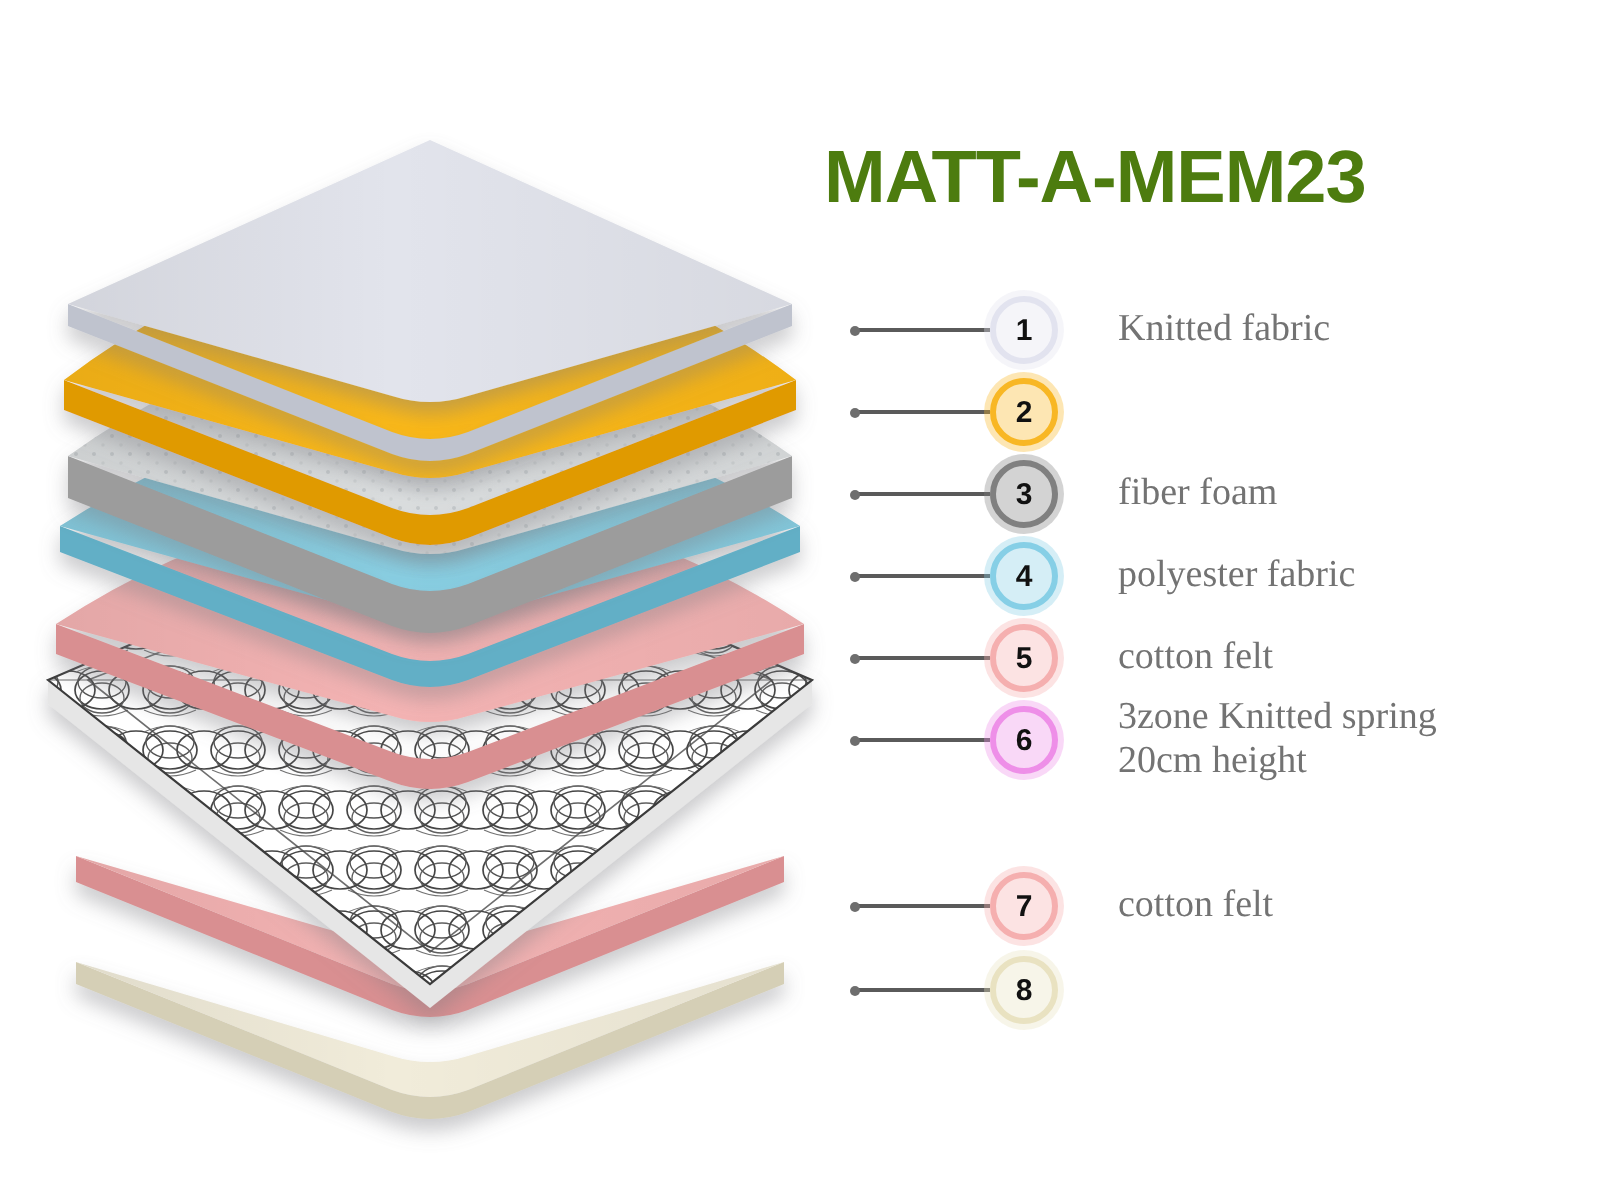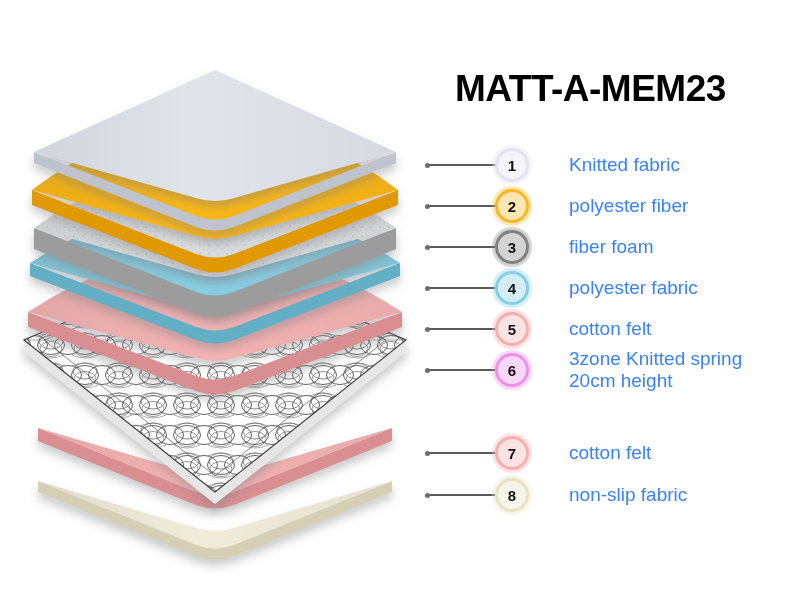--- a/index.html
+++ b/index.html
@@ -13,25 +13,25 @@
   }
   #stage{position:relative;width:800px;height:600px;}
 
   
   #diagram{position:absolute;left:0;top:0;width:430px;height:600px;}
   #diagram svg{display:block;}
 
   
   #title{
     position:absolute;
-    left:455px;top:68px;
+    left:412px;top:68px;
     font-size:37px;
     font-weight:bold;
     letter-spacing:-0.5px;
-    color:#000000;
+    color:#4d7c0f;
     white-space:nowrap;
   }
 
   
   #legend{position:absolute;left:425px;top:143px;width:375px;height:400px;}
   .legend-row{
     position:absolute;
     left:0;
     height:44px;
     display:flex;
@@ -74,25 +74,26 @@
   }
   .badge .halo{
     position:absolute;left:-3px;top:-3px;
     width:40px;height:40px;
     border-radius:50%;
     opacity:.35;
     z-index:-1;
   }
   .badge .num{position:relative;z-index:3;line-height:1;}
   .legend-label{
-    margin-left:40px;
+    margin-left:30px;
     font-size:19px;
-    color:#3b82f6;
+    color:#737373;
     line-height:22px;
     white-space:pre-line;
+    font-family:Liberation Serif, serif;
   }
 </style>
 </head>
 <body style="background: rgb(255, 255, 255);">
 
 <div id="stage">
 
   <div id="diagram">
     <svg width="430" height="600" viewBox="0 0 430 600" xmlns="http://www.w3.org/2000/svg" aria-hidden="true">
       <defs>
@@ -222,21 +223,20 @@
     <div class="legend-row" style="top:41px">
       <span class="lead">
           <span class="line"></span>
           <span class="dot"></span>
         </span>
       <span class="badge">
         <span class="halo" style="background: rgb(248, 183, 36);"></span>
         <span class="ring" style="border-color: rgb(248, 183, 36);"></span>
         <span class="num">2</span>
       </span>
-      <span class="legend-label">polyester fiber</span>
     </div>
 
     <div class="legend-row" style="top:82px">
       <span class="lead">
           <span class="line"></span>
           <span class="dot"></span>
         </span>
       <span class="badge">
         <span class="halo" style="background: rgb(128, 128, 128);"></span>
         <span class="ring" style="border-color: rgb(128, 128, 128);"></span>
@@ -301,17 +301,16 @@
     <div class="legend-row" style="top:330px">
       <span class="lead">
           <span class="line"></span>
           <span class="dot"></span>
         </span>
       <span class="badge">
         <span class="halo" style="background: rgb(233, 226, 193);"></span>
         <span class="ring" style="border-color: rgb(233, 226, 193);"></span>
         <span class="num">8</span>
       </span>
-      <span class="legend-label">non-slip fabric</span>
     </div>
 
   </div>
 </div>
 
 </body></html>

